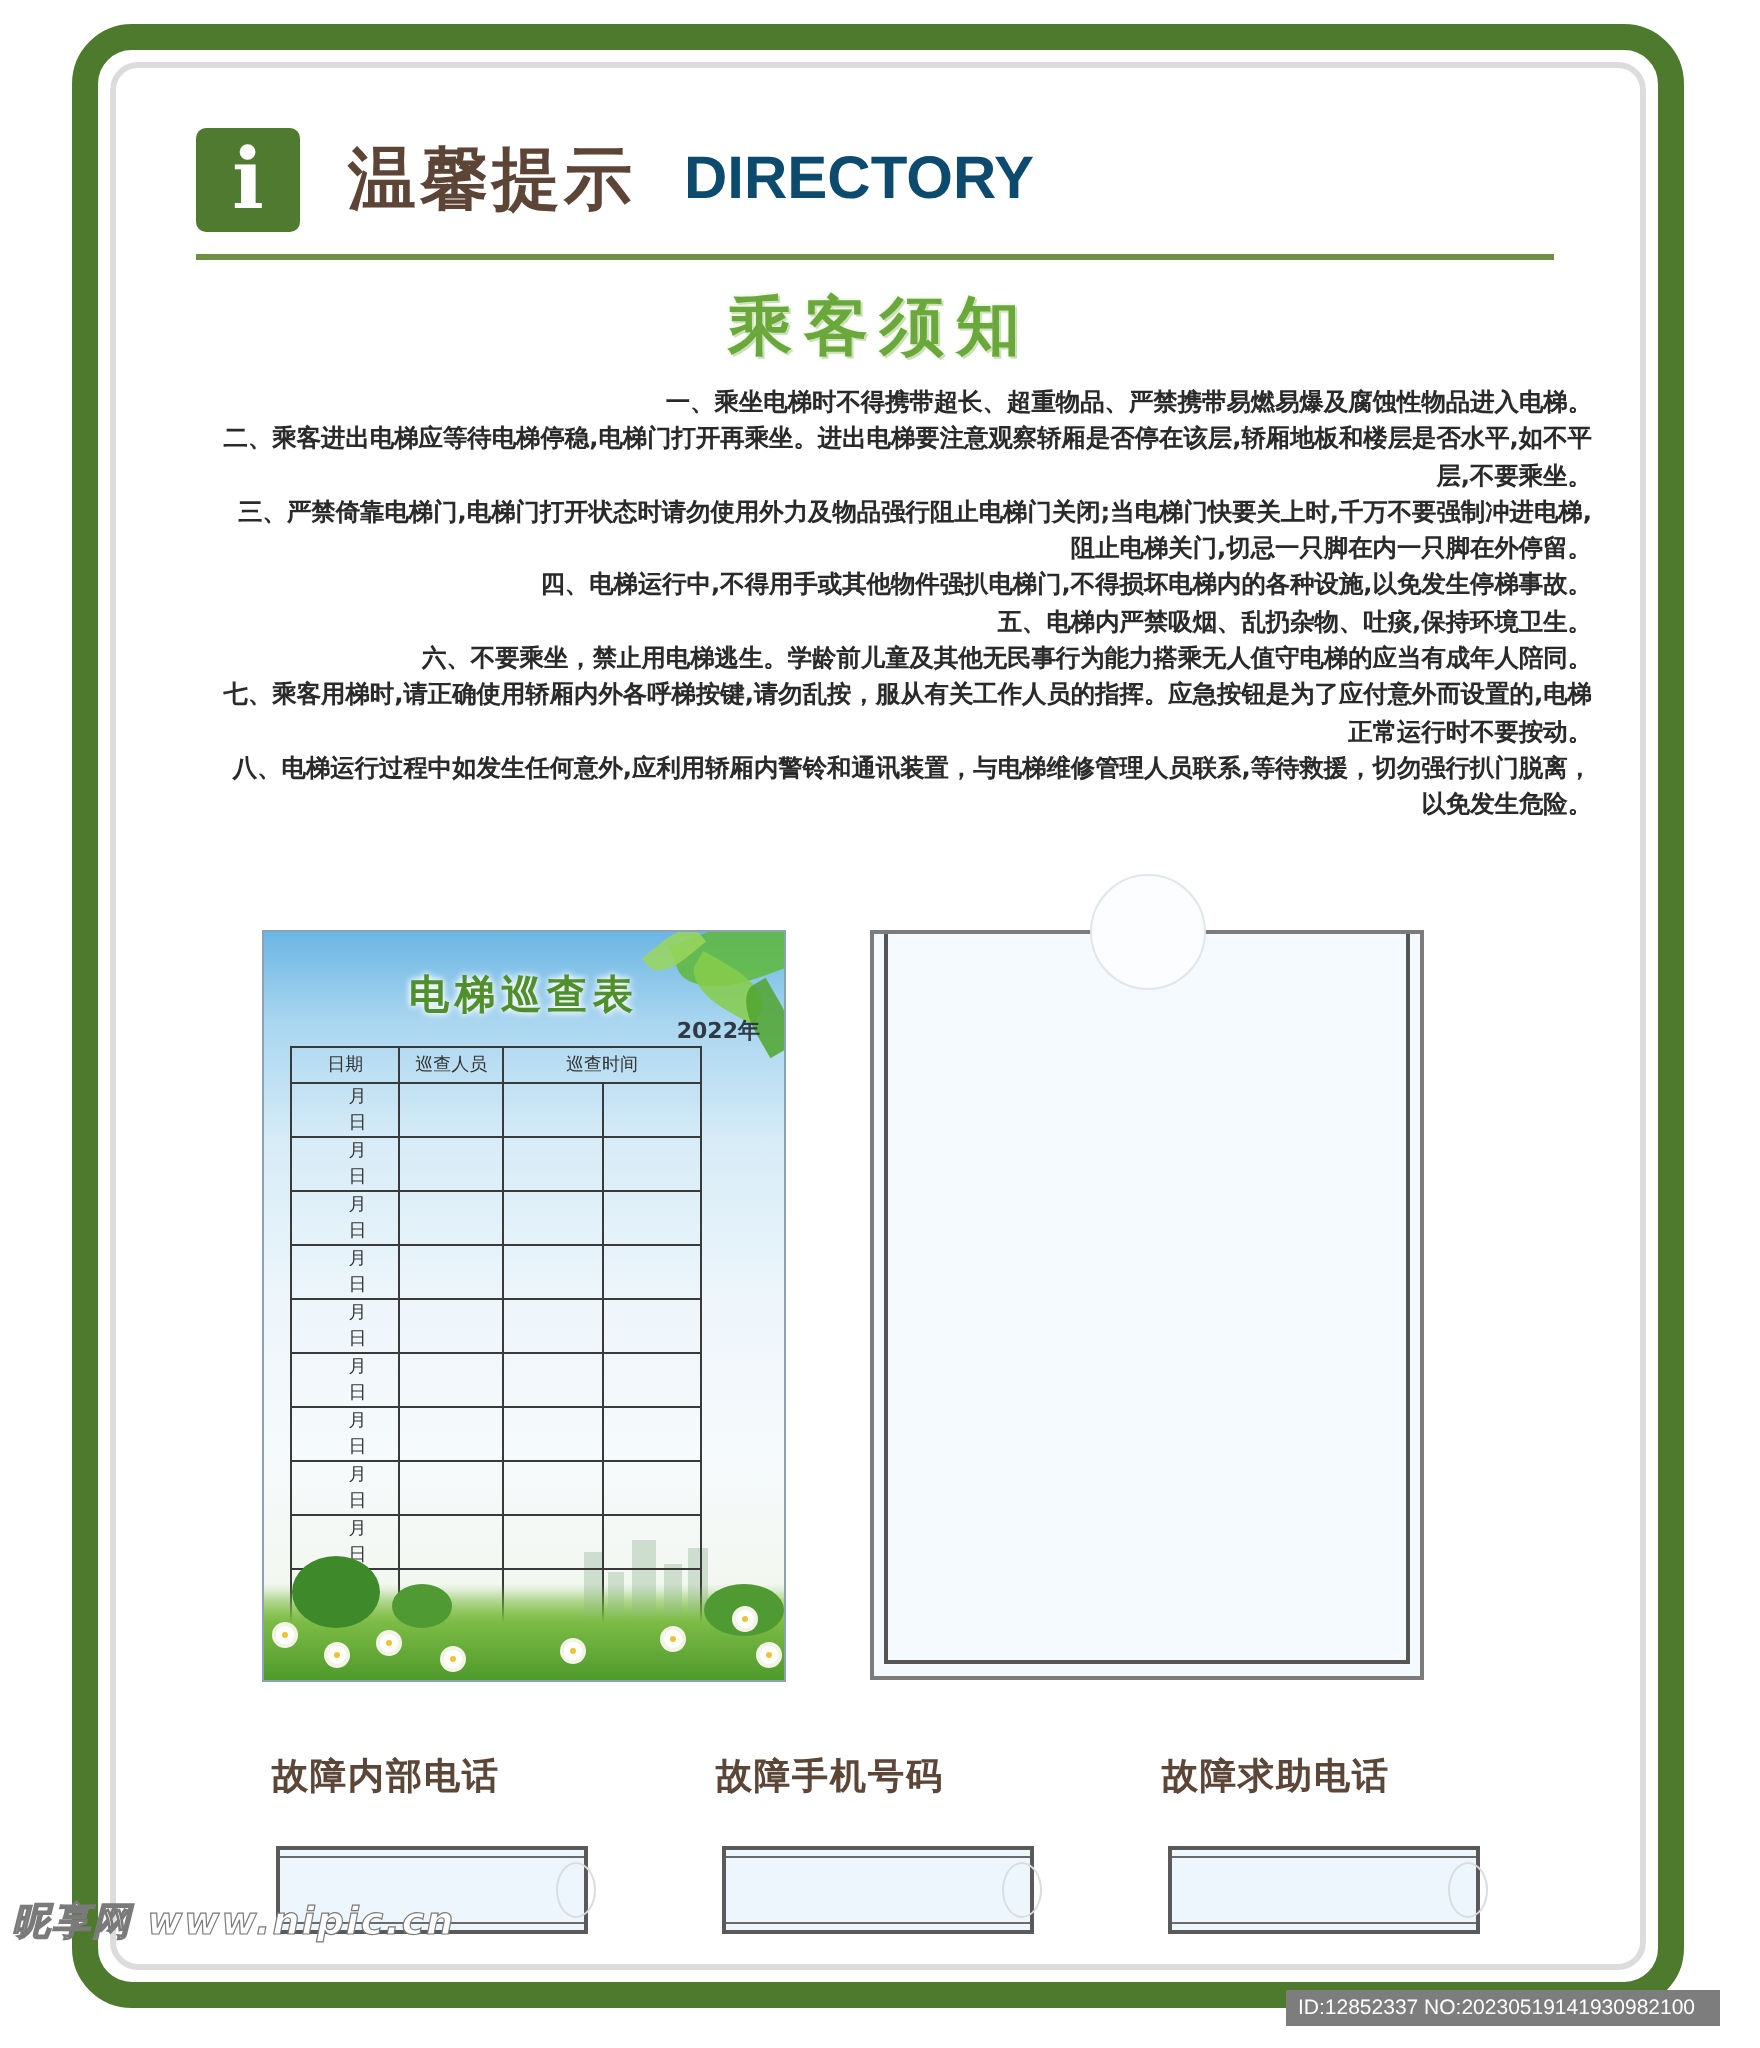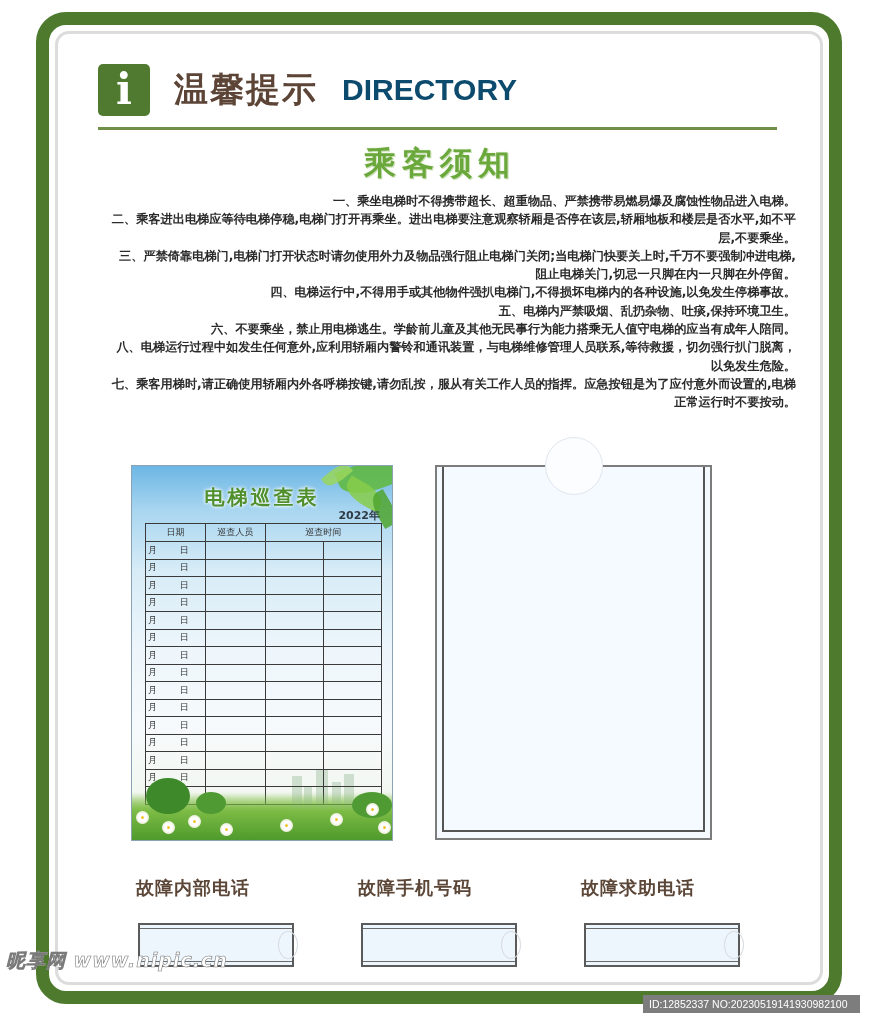--- a/index.html
+++ b/index.html
@@ -44,21 +44,21 @@
     overflow: hidden;
   }
   .leaf { position: absolute; border-radius: 0 60% 0 60%; background: #5fb83a; opacity: 0.85; }
   .sheet-title {
     position: absolute; left: 0; width: 200px; top: 18px; text-align: center;
     font-size: 20px; font-weight: bold; color: #4f8f2c; letter-spacing: 3px;
     text-shadow: 0 0 3px #fff, 0 0 4px #fff;
   }
   .sheet-year { position: absolute; right: 12px; top: 42px; font-size: 11px; font-weight: bold; color: #2f3a44; }
   .inspect-table {
-    position: absolute; left: 13px; top: 57px; width: 237px;
+    position: absolute; left: 13px; top: 57px; width: 206px;
     border-collapse: collapse; font-size: 9px; color: #333;
   }
   .inspect-table th, .inspect-table td { border: 1.5px solid #3a3a3a; height: 17.5px; padding: 0; }
   .inspect-table th { font-weight: normal; font-size: 9px; height: 18px; }
   .inspect-table td.date { text-align: right; padding-right: 6px; letter-spacing: 10px; }
   .ground {
     position: absolute; left: 0; bottom: 0; width: 262px; height: 48px;
     background: linear-gradient(180deg, rgba(120,180,80,0) 0%, #7cbb45 40%, #4e9a2c 100%);
   }
   .bush { position: absolute; border-radius: 50%; background: #3e8a2a; }
@@ -108,22 +108,22 @@
 
 <div class="notice-title">乘客须知</div>
 
 <div class="rules">
   <p class="rule">一、乘坐电梯时不得携带超长、超重物品、严禁携带易燃易爆及腐蚀性物品进入电梯。</p>
   <p class="rule">二、乘客进出电梯应等待电梯停稳,电梯门打开再乘坐。进出电梯要注意观察轿厢是否停在该层,轿厢地板和楼层是否水平,如不平层,不要乘坐。</p>
   <p class="rule">三、严禁倚靠电梯门,电梯门打开状态时请勿使用外力及物品强行阻止电梯门关闭;当电梯门快要关上时,千万不要强制冲进电梯,阻止电梯关门,切忌一只脚在内一只脚在外停留。</p>
   <p class="rule">四、电梯运行中,不得用手或其他物件强扒电梯门,不得损坏电梯内的各种设施,以免发生停梯事故。</p>
   <p class="rule">五、电梯内严禁吸烟、乱扔杂物、吐痰,保持环境卫生。</p>
   <p class="rule">六、不要乘坐，禁止用电梯逃生。学龄前儿童及其他无民事行为能力搭乘无人值守电梯的应当有成年人陪同。</p>
+  <p class="rule">七、乘客用梯时,请正确使用轿厢内外各呼梯按键,请勿乱按，服从有关工作人员的指挥。应急按钮是为了应付意外而设置的,电梯正常运行时不要按动。</p>
   <p class="rule">八、电梯运行过程中如发生任何意外,应利用轿厢内警铃和通讯装置，与电梯维修管理人员联系,等待救援，切勿强行扒门脱离，以免发生危险。</p>
-  <p class="rule">七、乘客用梯时,请正确使用轿厢内外各呼梯按键,请勿乱按，服从有关工作人员的指挥。应急按钮是为了应付意外而设置的,电梯正常运行时不要按动。</p>
 </div>
 
 <div class="sheet">
   <div class="leaf" style="right:-6px;top:-4px;width:60px;height:30px;transform:rotate(-20deg);"></div>
   <div class="leaf" style="right:8px;top:18px;width:40px;height:20px;transform:rotate(30deg);background:#86cc4a;"></div>
   <div class="leaf" style="right:-10px;top:34px;width:36px;height:18px;transform:rotate(60deg);background:#4fa52e;"></div>
   <div class="leaf" style="right:40px;top:2px;width:30px;height:14px;transform:rotate(-40deg);background:#9ad65c;"></div>
 
   <div class="sheet-title" style="left:30px;">电梯巡查表</div>
   <div class="sheet-year">2022年</div>

